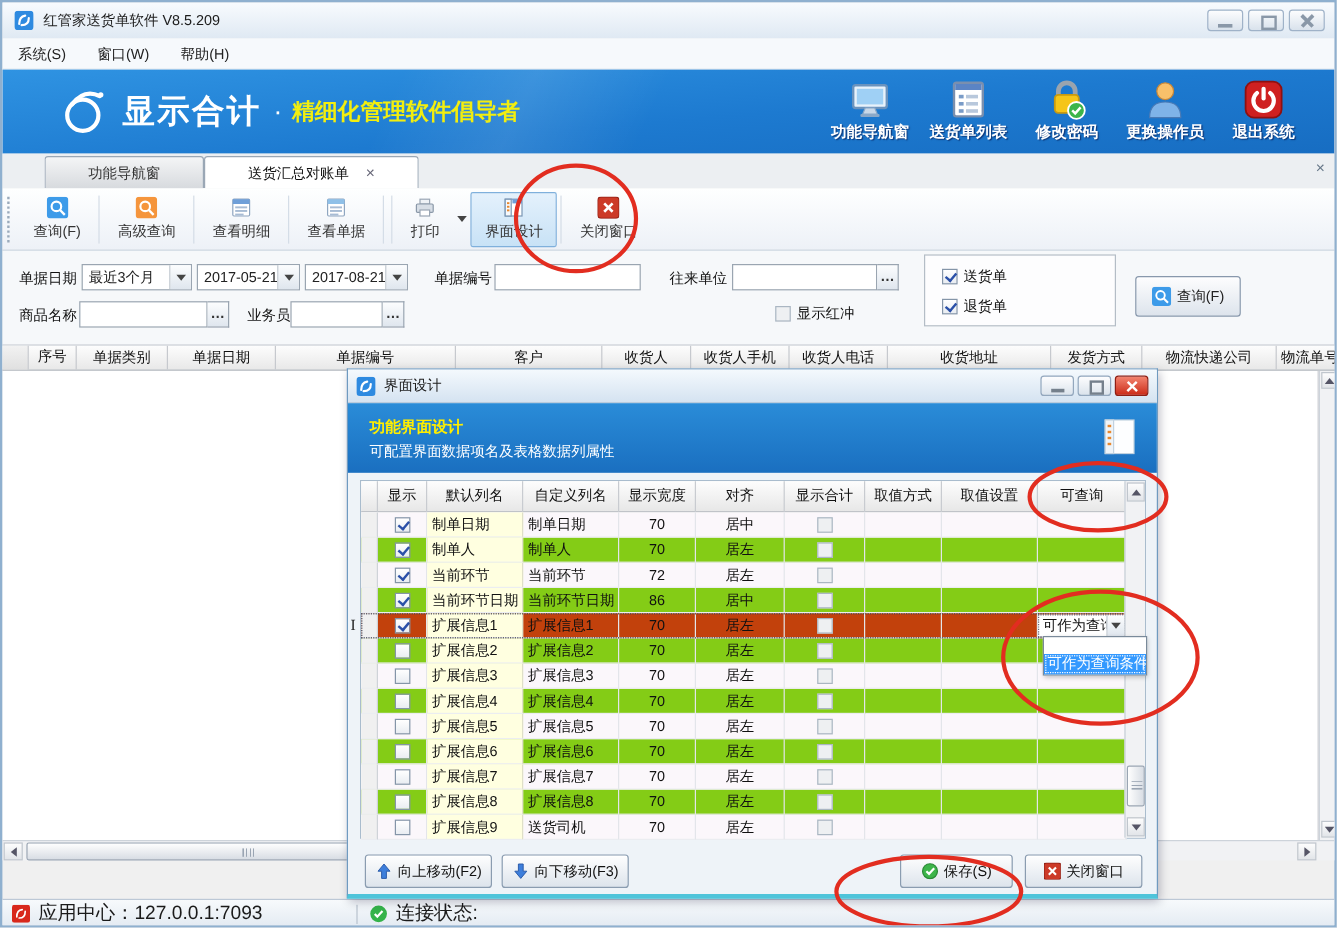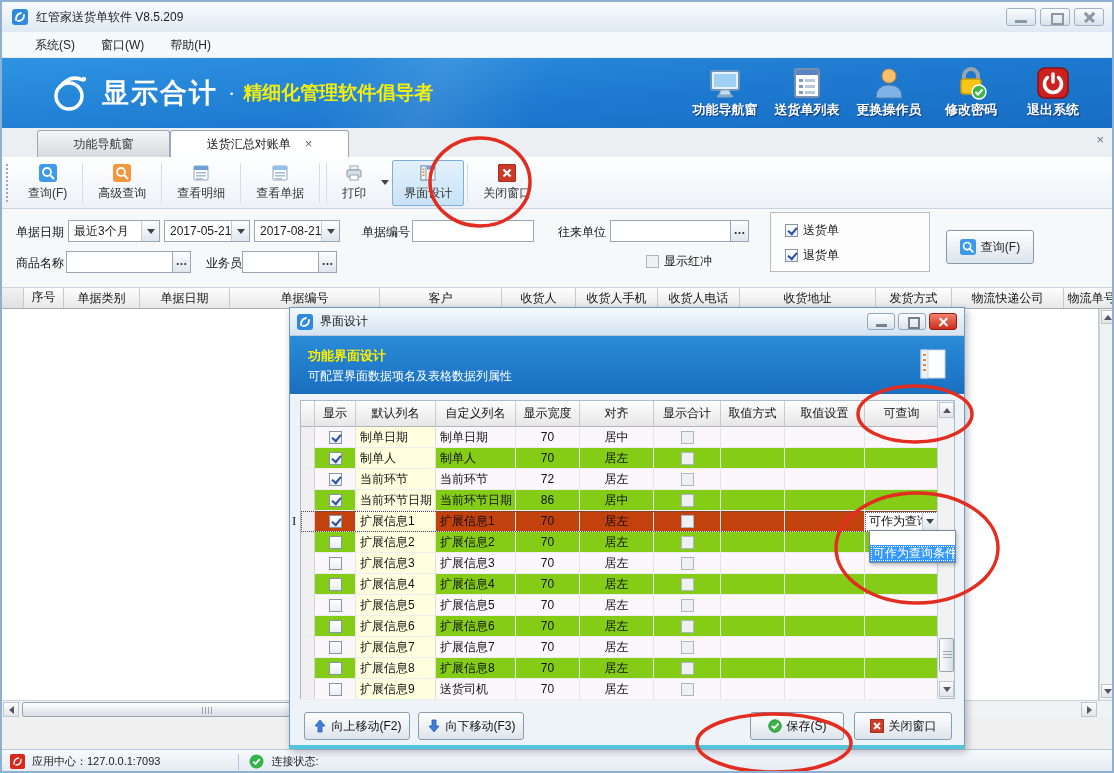--- a/index.html
+++ b/index.html
@@ -17,21 +17,21 @@
   .wbtn { width:30px; height:18px; border:1px solid #9fb2c8; border-radius:3px;
           background:linear-gradient(#fcfdfe,#d9e2ec); position:relative; cursor:pointer; }
   .wbtn.min::after { content:""; position:absolute; left:8px; top:11px; width:12px; height:3px; background:#8a98a8; }
   .wbtn.max::after { content:""; position:absabsolute; }
   .wbtn.max::after { content:""; position:absolute; left:10px; top:4px; width:9px; height:8px; border:2px solid #8a98a8; }
   .wbtn.cls::before, .wbtn.cls::after { content:""; position:absolute; left:8px; top:7px; width:13px; height:2.5px; background:#8a98a8; }
   .wbtn.cls::before { transform:rotate(45deg); } .wbtn.cls::after { transform:rotate(-45deg); }
 
   
   .menubar { position:absolute; left:0; top:30px; width:100%; height:26px; background:#f6f9fc;
-             border-bottom:1px solid #e3e9f0; display:flex; align-items:center; padding-left:20px; }
+             border-bottom:1px solid #e3e9f0; display:flex; align-items:center; padding-left:0; }
   .menu-item { padding:0 13px; line-height:24px; color:#222; cursor:pointer; }
 
   
   .bluebar { position:absolute; left:0; top:56px; width:100%; height:70px;
              background:linear-gradient(175deg,#2f93e2 0%,#1d7ad0 55%,#176dc2 100%); overflow:hidden; }
   .bluebar::before { content:""; position:absolute; left:180px; top:-30px; width:500px; height:130px;
              background:linear-gradient(115deg,rgba(255,255,255,0) 30%,rgba(255,255,255,.10) 50%,rgba(255,255,255,0) 70%); }
   .brand { position:absolute; left:46px; top:13px; display:flex; align-items:center; }
   .brand-logo { width:44px; height:44px; margin-right:10px; }
   .brand-name { color:#fff; font-size:27px; font-weight:bold; letter-spacing:2px; }
@@ -104,21 +104,21 @@
               background:repeating-linear-gradient(90deg,#9aa5b3 0 1px,transparent 1px 3px); }
   .tri-l { width:0;height:0;border-top:4px solid transparent;border-bottom:4px solid transparent;border-right:5px solid #556; }
   .tri-r { width:0;height:0;border-top:4px solid transparent;border-bottom:4px solid transparent;border-left:5px solid #556; }
   .tri-u { width:0;height:0;border-left:4px solid transparent;border-right:4px solid transparent;border-bottom:5px solid #556; }
   .tri-d { width:0;height:0;border-left:4px solid transparent;border-right:4px solid transparent;border-top:5px solid #556; }
 
   
   .statusbar { position:absolute; left:0; top:747px; width:100%; height:24px;
                background:linear-gradient(#f7fafc,#e3eaf2); border-top:1px solid #bcc8d6; display:flex; align-items:center; }
   .sb-icon { width:15px; height:15px; margin:0 7px 0 8px; }
-  .sb-text { font-size:11px; color:#1a1a1a; white-space:nowrap; }
+  .sb-text { font-size:16px; color:#1a1a1a; white-space:nowrap; }
   .sb-sep { width:1px; height:16px; background:#b8c2ce; margin:0 10px 0 78px; }
 
   
   .dialog { position:absolute; left:287px; top:305px; width:676px; height:442px; z-index:50;
             background:#eef3f8; border:1px solid #6f9ac0; border-bottom:4px solid #4fc4da;
             box-shadow:2px 3px 8px rgba(0,0,40,.28); }
   .dlg-titlebar { position:absolute; left:0; top:0; width:100%; height:28px;
             background:linear-gradient(#f4f9fd,#d5e3f1); border-bottom:1px solid #b9cbdd; display:flex; align-items:center; }
   .dlg-titlebar .app-logo { width:16px; height:16px; margin:0 7px 0 7px; }
   .dlg-title { font-size:12px; color:#1a1a1a; }
@@ -240,36 +240,36 @@
               <rect x="15" y="19" width="10" height="3" fill="#b8c8dc"></rect>
               <rect x="9" y="25" width="4" height="3" fill="#7a9cc8"></rect>
               <rect x="15" y="25" width="10" height="3" fill="#b8c8dc"></rect>
             </svg>
         </span>
         <span class="hlabel">送货单列表</span>
       </div>
       <div class="hact">
         <span class="hicon">
           <svg viewBox="0 0 34 34">
-              <circle cx="17" cy="10" r="7" fill="#f8c06a" stroke="#c8883a" stroke-width="1"></circle>
-              <path d="M4 32 Q4 19 17 19 Q30 19 30 32 Z" fill="#7fb3e8" stroke="#4a7ab5" stroke-width="1"></path>
-            </svg>
-        </span>
-        <span class="hlabel">更换操作员</span>
-      </div>
-      <div class="hact">
-        <span class="hicon">
-          <svg viewBox="0 0 34 34">
               <path d="M10 14 v-4 a7 7 0 0 1 14 0 v4" stroke="#9aa4ae" stroke-width="4" fill="none"></path>
               <rect x="7" y="13" width="20" height="15" rx="3" fill="#f5c518" stroke="#c89a10" stroke-width="1.5"></rect>
               <circle cx="25" cy="26" r="7" fill="#3cb54a" stroke="#fff" stroke-width="1.5"></circle>
               <path d="M21.5 26 l2.5 2.5 l4.5 -5" stroke="#fff" stroke-width="2" fill="none"></path>
             </svg>
         </span>
         <span class="hlabel">修改密码</span>
+      </div>
+      <div class="hact">
+        <span class="hicon">
+          <svg viewBox="0 0 34 34">
+              <circle cx="17" cy="10" r="7" fill="#f8c06a" stroke="#c8883a" stroke-width="1"></circle>
+              <path d="M4 32 Q4 19 17 19 Q30 19 30 32 Z" fill="#7fb3e8" stroke="#4a7ab5" stroke-width="1"></path>
+            </svg>
+        </span>
+        <span class="hlabel">更换操作员</span>
       </div>
       <div class="hact">
         <span class="hicon">
           <svg viewBox="0 0 34 34">
               <rect x="2" y="2" width="30" height="30" rx="7" fill="#cf2020" stroke="#8f1010" stroke-width="1.5"></rect>
               <path d="M17 8 v8" stroke="#fff" stroke-width="3.5" stroke-linecap="round"></path>
               <path d="M11.5 11.5 a8.5 8.5 0 1 0 11 0" stroke="#fff" stroke-width="3.5" fill="none" stroke-linecap="round"></path>
             </svg>
         </span>
         <span class="hlabel">退出系统</span>

